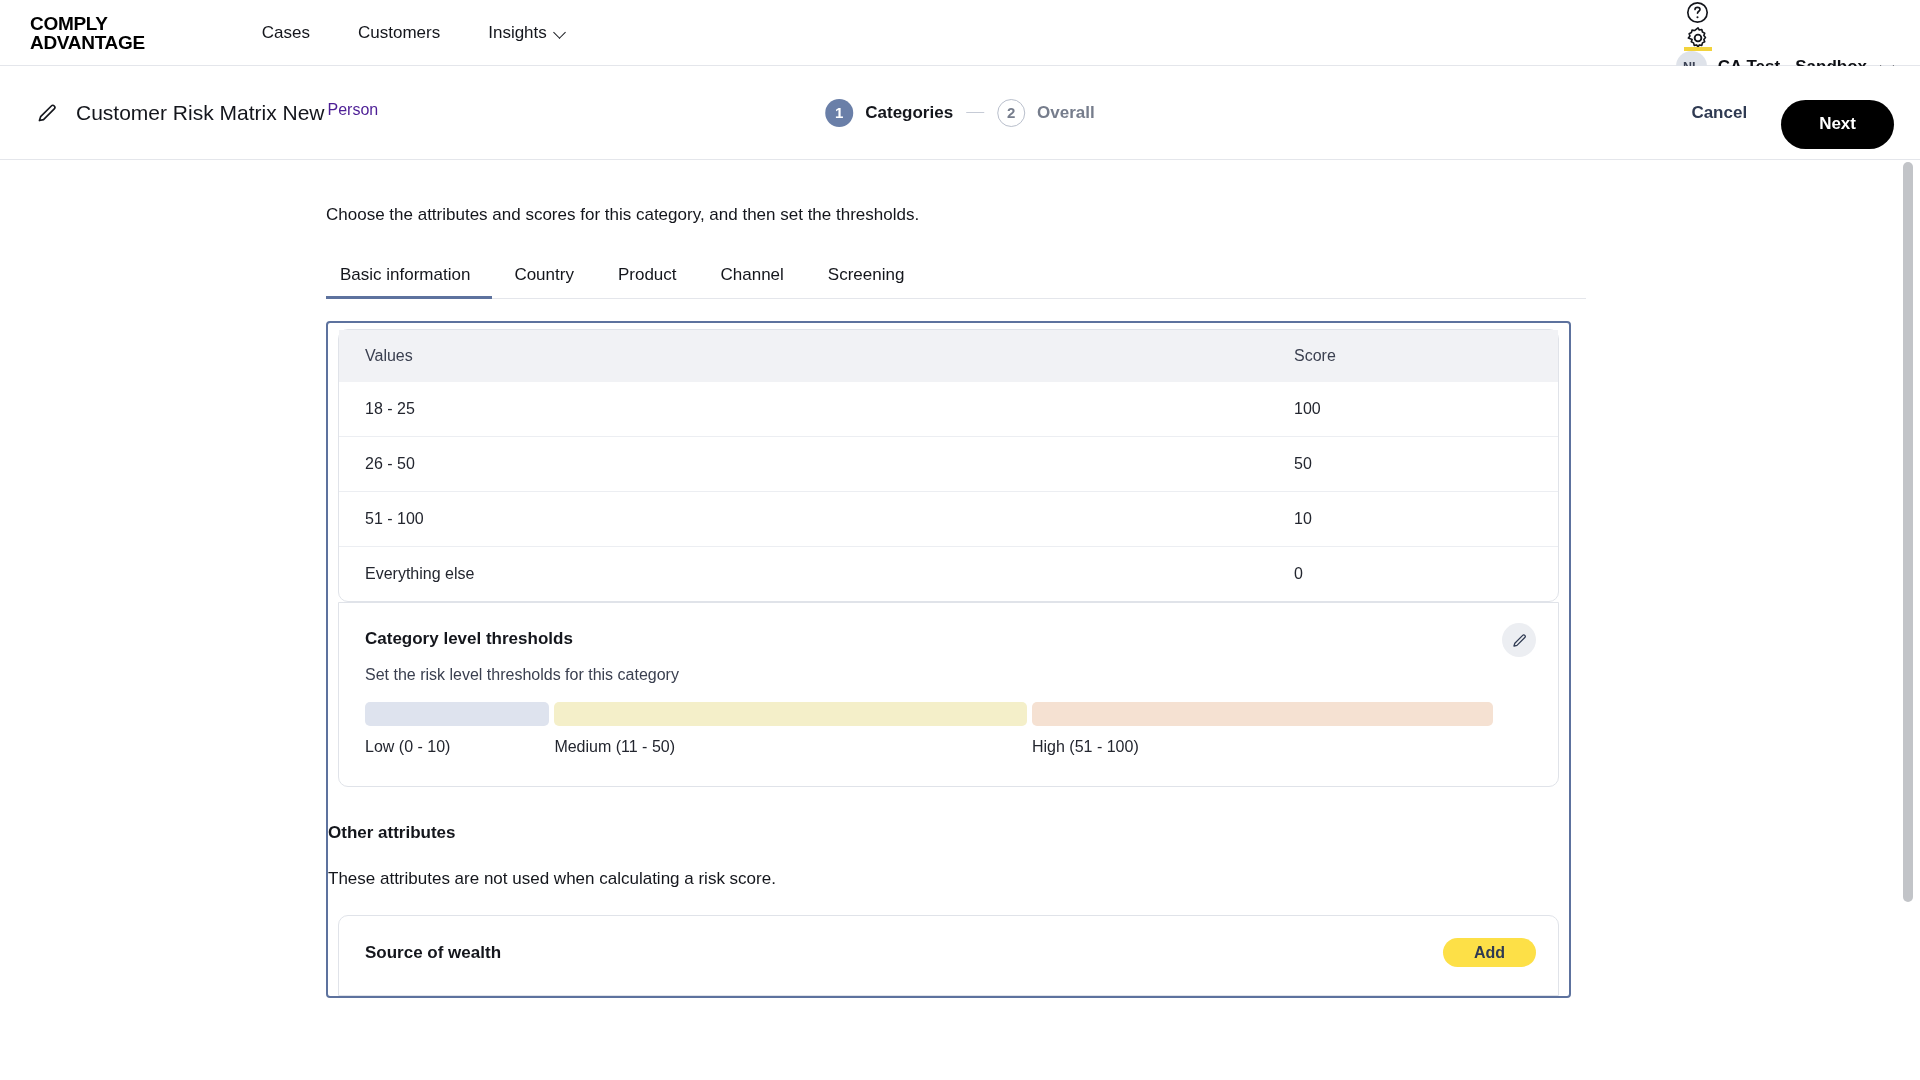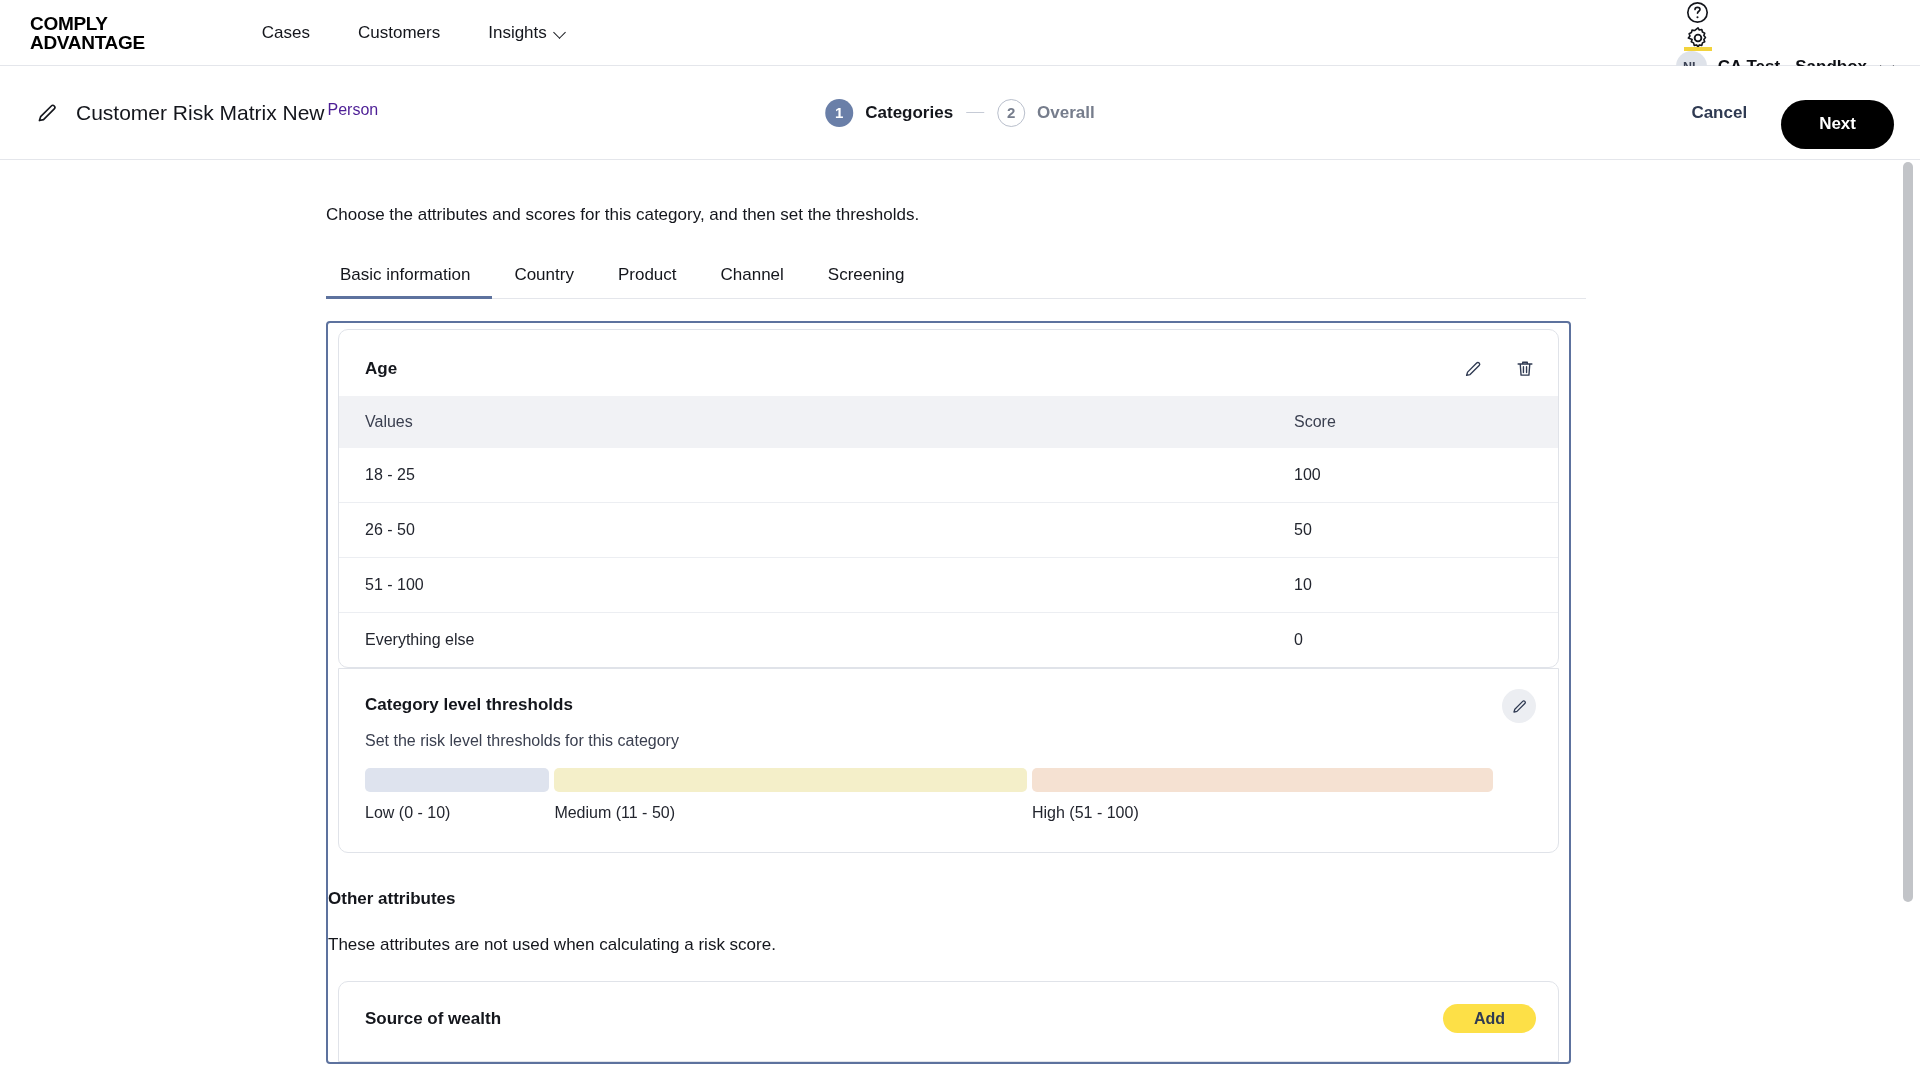--- a/index.html
+++ b/index.html
@@ -301,35 +301,20 @@
         <span>Channel</span>
       </div>
       <div class="tab">
         <span>Screening</span>
       </div>
     </div>
 
     <div class="panel">
 
       <div class="card">
-        <div class="card-head">
-          <div class="card-title">Age</div>
-          <div class="card-actions">
-            <span class="act-icon">
-              <svg width="22" height="22" viewBox="0 0 24 24" fill="none">
-                <path d="M5 19l1.1-3.6L16 5.5a1.9 1.9 0 012.7 2.7L8.8 18.1 5 19z" stroke="#2f3a52" stroke-width="1.5" stroke-linejoin="round"></path>
-              </svg>
-            </span>
-            <span class="act-icon">
-              <svg width="22" height="22" viewBox="0 0 24 24" fill="none">
-                <path d="M4.5 6.5h15M9.5 6.5V4.7h5v1.8M6.8 6.5l.9 12.2h8.6l.9-12.2M10.3 9.6v6.2M13.7 9.6v6.2" stroke="#2f3a52" stroke-width="1.5" stroke-linecap="round" stroke-linejoin="round"></path>
-              </svg>
-            </span>
-          </div>
-        </div>
 
         <table class="score">
           <thead>
             <tr>
               <th>Values</th>
               <th class="right">Score</th>
             </tr>
           </thead>
           <tbody>
             <tr>

